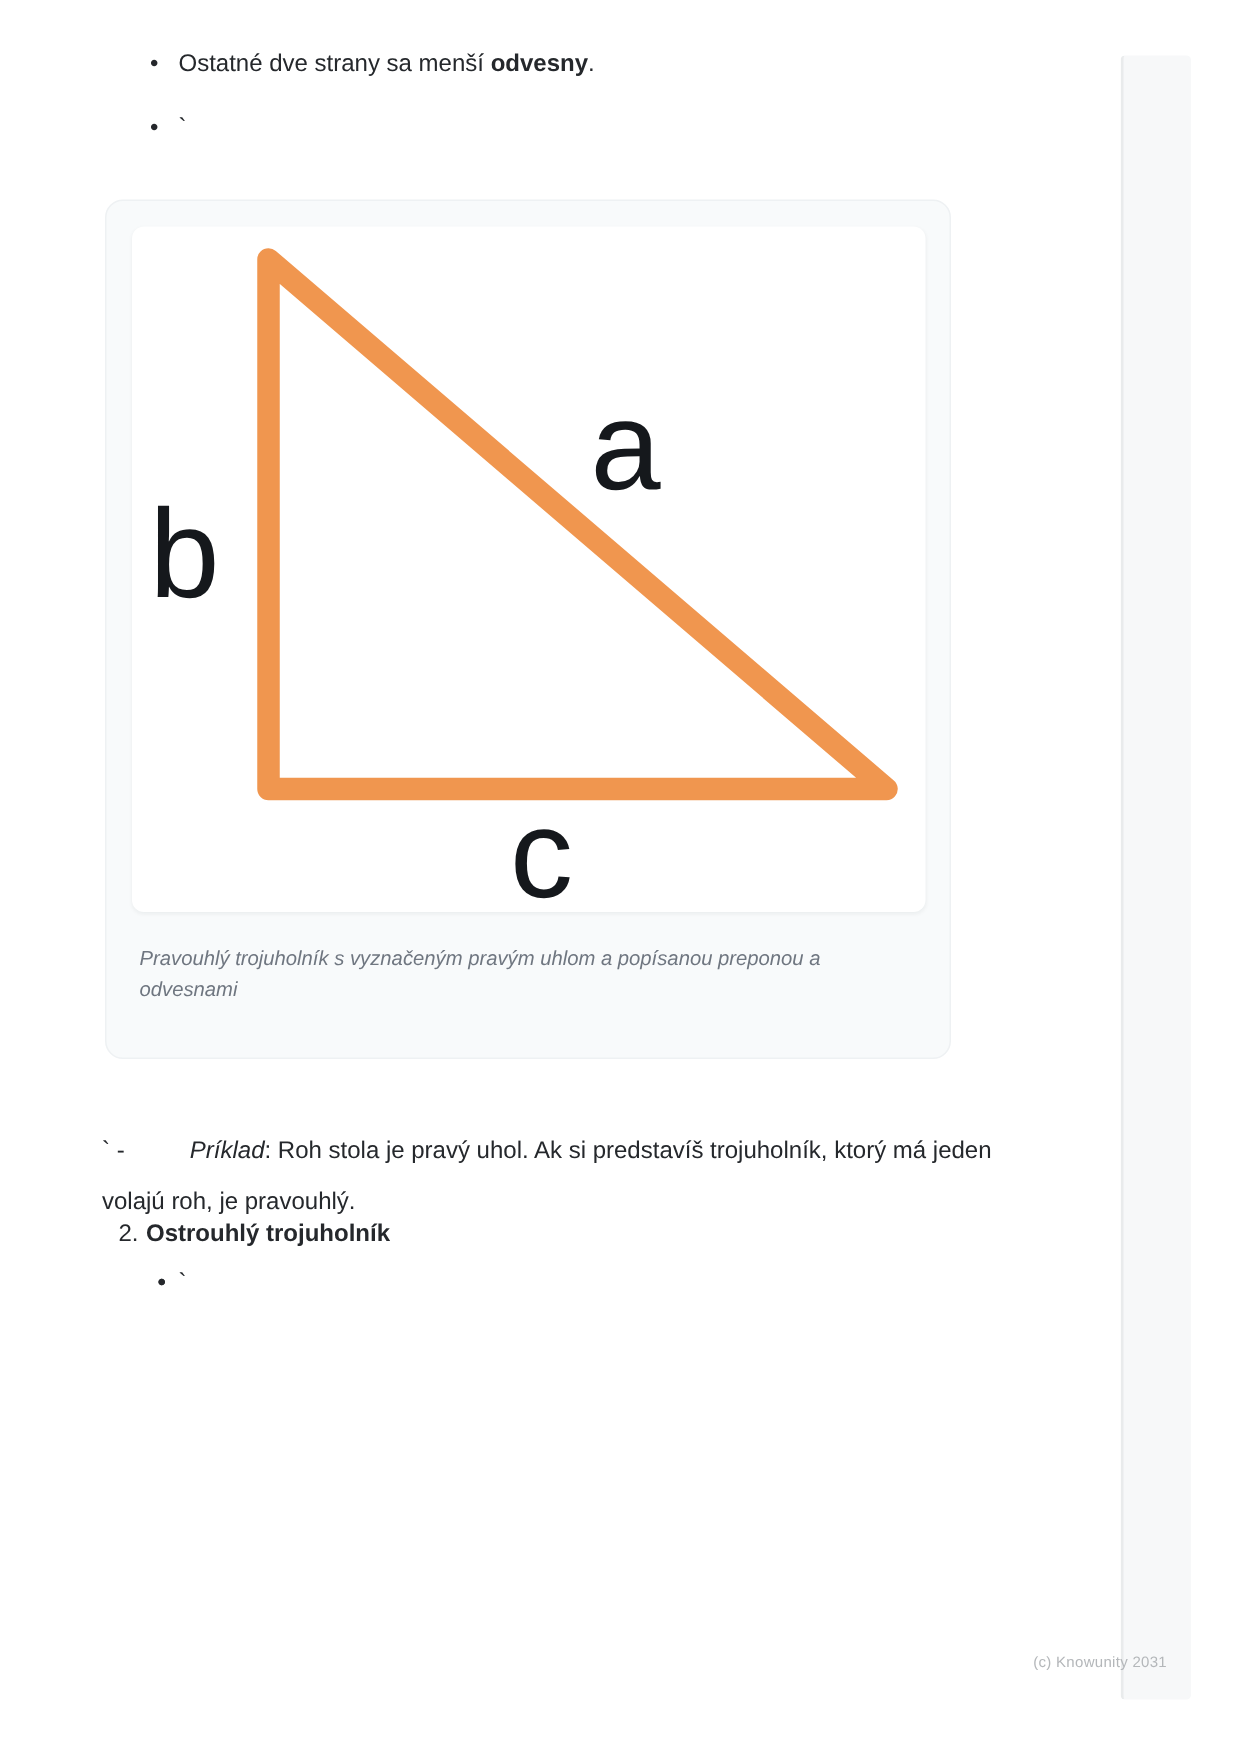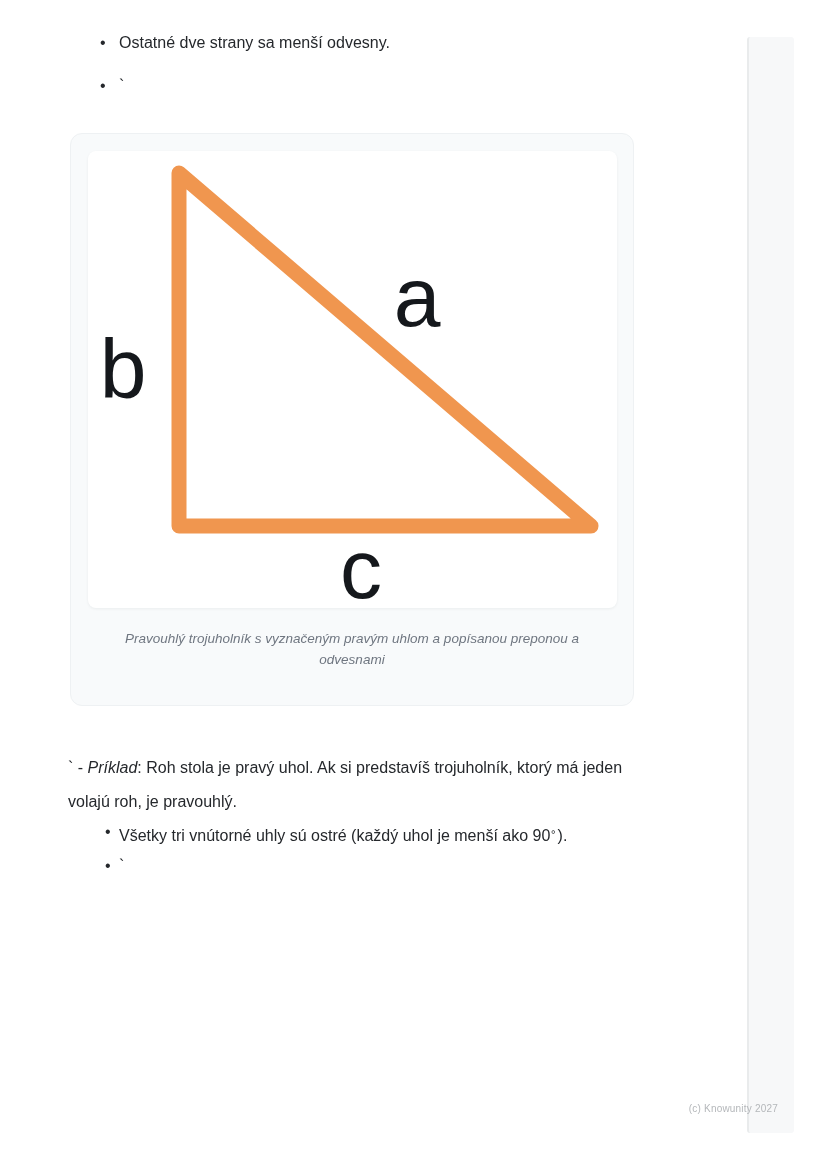--- a/index.html
+++ b/index.html
@@ -13,48 +13,48 @@
   .blist{position:absolute;left:68px;margin:0;padding:0;list-style:none;}
   .blist li{
     position:relative;padding-left:51px;
     font-size:16px;line-height:24px;margin-bottom:19px;
   }
   .blist li .dot{
     position:absolute;left:32px;top:0;width:12px;
     color:#25282c;font-size:16px;line-height:24px;
   }
   .blist li .dot::before{content:"\2022";}
-  .blist li strong{font-weight:normal;}
+  .blist li strong{font-weight:bold;}
   
   .figure-card{
     position:absolute;left:70px;top:133px;width:564px;height:573px;
     box-sizing:border-box;border-radius:12px;
     background:#f8fafb;border:1px solid #eef1f3;
   }
   .figure-image{
     position:absolute;left:17px;top:17px;width:529px;height:457px;
     background:#ffffff;border-radius:8px;
     box-shadow:0 1px 3px rgba(20,30,40,.06);
   }
   .figure-image svg{display:block;border-radius:8px;}
   .tri-label{
     font-family:"Liberation Sans","DejaVu Sans",sans-serif;
     font-size:84px;fill:#15181c;
   }
   .figure-caption{
     position:absolute;left:22px;right:22px;top:494px;
-    text-align:center;font-style:italic;
+    font-style:italic;
     font-size:13.5px;line-height:21px;color:#6f7680;
   }
   
   .example-para{
     position:absolute;left:68px;top:735px;width:712px;
     font-size:16px;line-height:34px;
   }
-  .example-para em{font-style:italic;}
+  .example-para em{font-style:italic;margin-left:39px;}
   
   .numbered{position:absolute;left:68px;top:811px;width:712px;}
   .num-line{font-size:16px;line-height:24px;padding-left:11px;}
   .num-line .num{font-weight:normal;margin-right:5px;}
   .num-line strong{font-weight:bold;}
   .numbered .blist{position:static;margin-top:9px;}
   .numbered .blist li{margin-bottom:6px;padding-left:51px;}
   .numbered .blist li .dot{left:37px;}
   sup.degree{font-size:10px;vertical-align:6px;letter-spacing:1px;}
   
@@ -97,27 +97,29 @@
     <span>odvesnami</span>
   </div>
 </div>
 
 <p class="example-para">
   <span>` - </span><em>Príklad</em><span>: Roh stola je pravý uhol. Ak si predstavíš trojuholník, ktorý má jeden</span><br>
   <span>volajú roh, je pravouhlý.</span>
 </p>
 
 <div class="numbered">
+  <div class="num-line">
+    <span class="num">2.</span><strong>Ostrouhlý trojuholník</strong>
+  </div>
   <ul class="blist">
     <li>
       <span class="dot"></span>
-      <span><span>Všetky tri vnútorné uhly sú </span><strong>ostré</strong><span> (každý uhol je menší ako 90</span><sup class="degree">∘</sup><span>).</span></span>
     </li>
     <li>
       <span class="dot"></span>
       <span>`</span>
     </li>
   </ul>
 </div>
 
 <div class="scroll-track"></div>
 
-<div class="footer">(c) Knowunity 2027</div>
+<div class="footer">(c) Knowunity 2031</div>
 
 </body></html>

